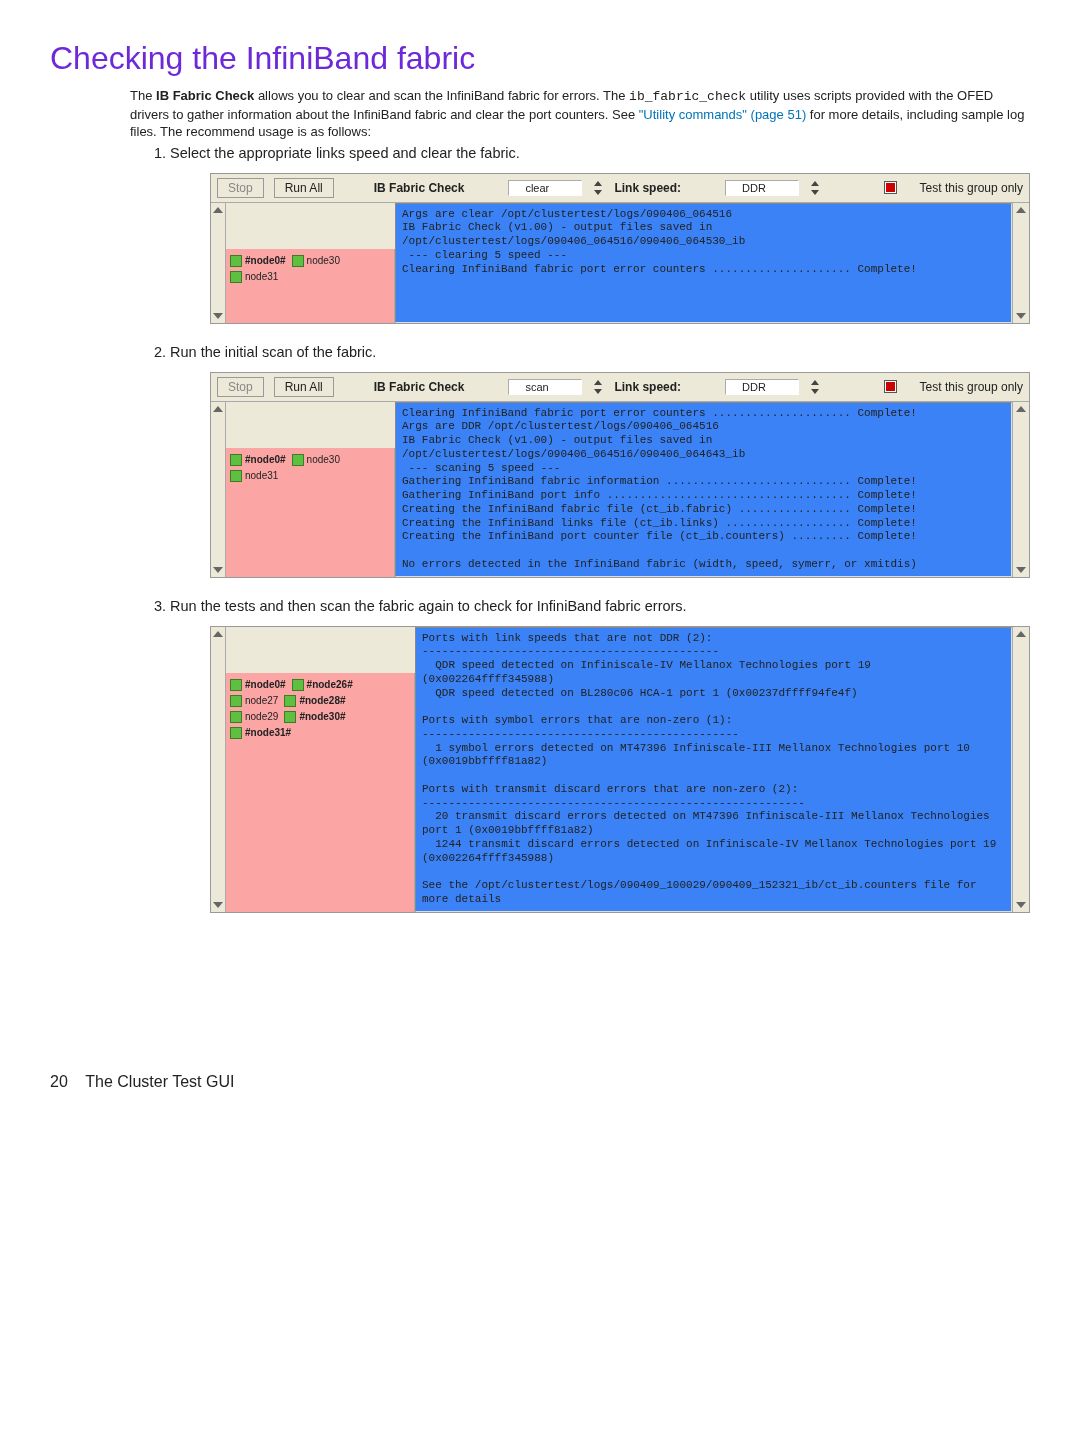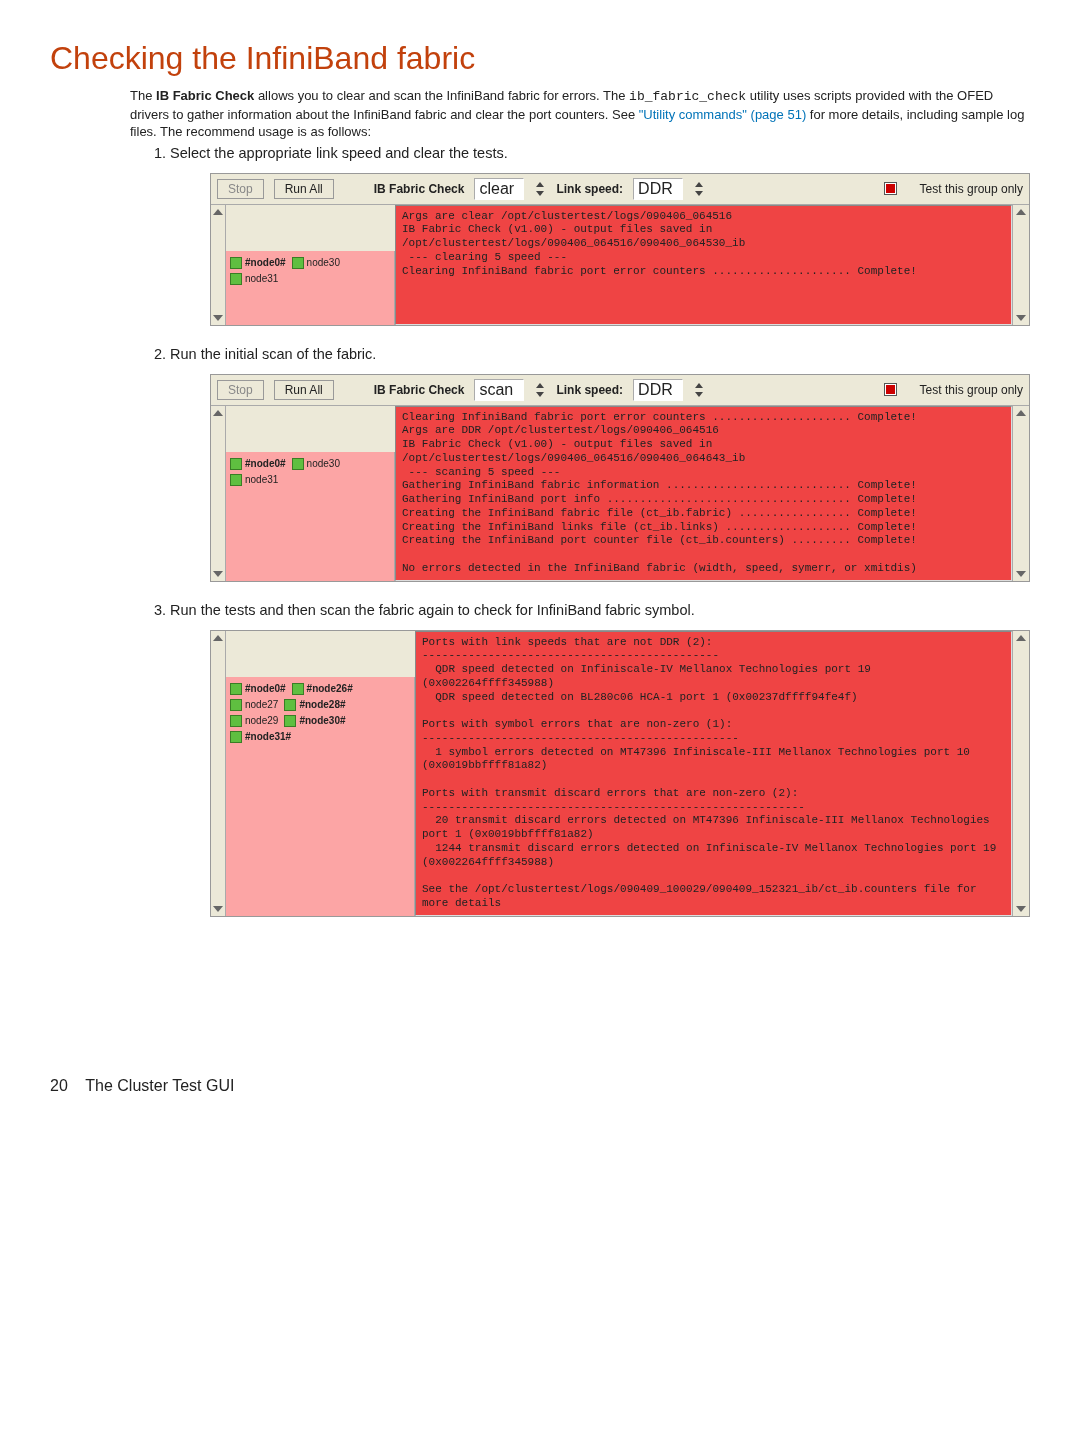--- a/index.html
+++ b/index.html
@@ -4,21 +4,21 @@
 <style>
   body {
     margin: 0;
     padding: 40px 50px;
     font-family: Arial, Helvetica, sans-serif;
     background: #fff;
     color: #222;
     width: 980px;
   }
   h1 {
-    color: #c2410c;
+    color: #6d28d9;
     font-weight: 300;
     font-size: 32px;
     margin: 0 0 10px 0;
   }
   .body-text {
     margin-left: 80px;
     font-size: 13px;
     line-height: 1.35;
   }
   .body-text p {
@@ -60,25 +60,26 @@
     background: #ece9d8;
     padding: 2px 10px;
     font-family: Arial, sans-serif;
     font-size: 12px;
   }
   .tb-btn.disabled { color: #888; }
   .tb-label { font-weight: bold; }
   .tb-input {
     border: 1px inset #fff;
     background: #fff;
-    padding: 1px 4px;
+    padding: 1px 16px;
     font-family: Arial, sans-serif;
-    font-size: 16px;
+    font-size: 11px;
     min-width: 40px;
     display: inline-block;
+    margin-left: 34px;
   }
   .spinner {
     position: relative;
     display: inline-block;
     width: 12px;
     height: 16px;
     vertical-align: middle;
   }
   .spinner::before, .spinner::after {
     content: "";
@@ -133,21 +134,21 @@
     font-family: Arial, sans-serif;
   }
   .node-dot {
     width: 10px;
     height: 10px;
     background: #5fbf40;
     border: 1px solid #3a7d25;
   }
   .log-col {
     flex: 1;
-    background: #ef4444;
+    background: #3b82f6;
     border: 1px inset #ddd;
     padding: 4px 6px;
     white-space: pre-wrap;
     font-family: "Courier New", monospace;
     font-size: 11px;
     line-height: 1.25;
     overflow: hidden;
     position: relative;
   }
   .scroll-stub {
@@ -195,21 +196,21 @@
 <div class="body-text">
   <p>
     <span>The </span><b>IB Fabric Check</b><span> allows you to clear and scan the InfiniBand fabric for errors. The </span>
     <span class="mono">ib_fabric_check</span><span> utility uses scripts provided with the OFED drivers to gather information about the InfiniBand fabric and clear the port counters. See </span><span class="link">"Utility commands" (page 51)</span><span> for more details, including sample log files. The recommend usage is as follows:</span>
   </p>
 </div>
 
 <ol class="steps">
 
   <li>
-    <span>Select the appropriate link speed and clear the tests.</span>
+    <span>Select the appropriate links speed and clear the fabric.</span>
     <div class="fig">
       <div class="fig-toolbar">
         <span class="tb-btn disabled">Stop</span>
         <span class="tb-btn">Run All</span>
         <span class="sep"></span>
         <span class="tb-label">IB Fabric Check</span>
         <span class="tb-input">clear</span>
         <span class="spinner"></span>
         <span class="tb-label">Link speed:</span>
         <span class="tb-input">DDR</span>
@@ -310,21 +311,21 @@
 No errors detected in the InfiniBand fabric (width, speed, symerr, or xmitdis)</div>
         <div class="scroll-stub">
             <span class="up"></span>
             <span class="down"></span>
           </div>
       </div>
     </div>
   </li>
 
   <li>
-    <span>Run the tests and then scan the fabric again to check for InfiniBand fabric symbol.</span>
+    <span>Run the tests and then scan the fabric again to check for InfiniBand fabric errors.</span>
     <div class="fig">
       <div class="fig-body" style="min-height:260px;">
         <div class="left-scroll">
             <span class="up"></span>
             <span class="down"></span>
           </div>
         <div class="nodes-col" style="width:180px;">
           <div class="row">
             <span class="node-item">
                 <span class="node-dot"></span>

